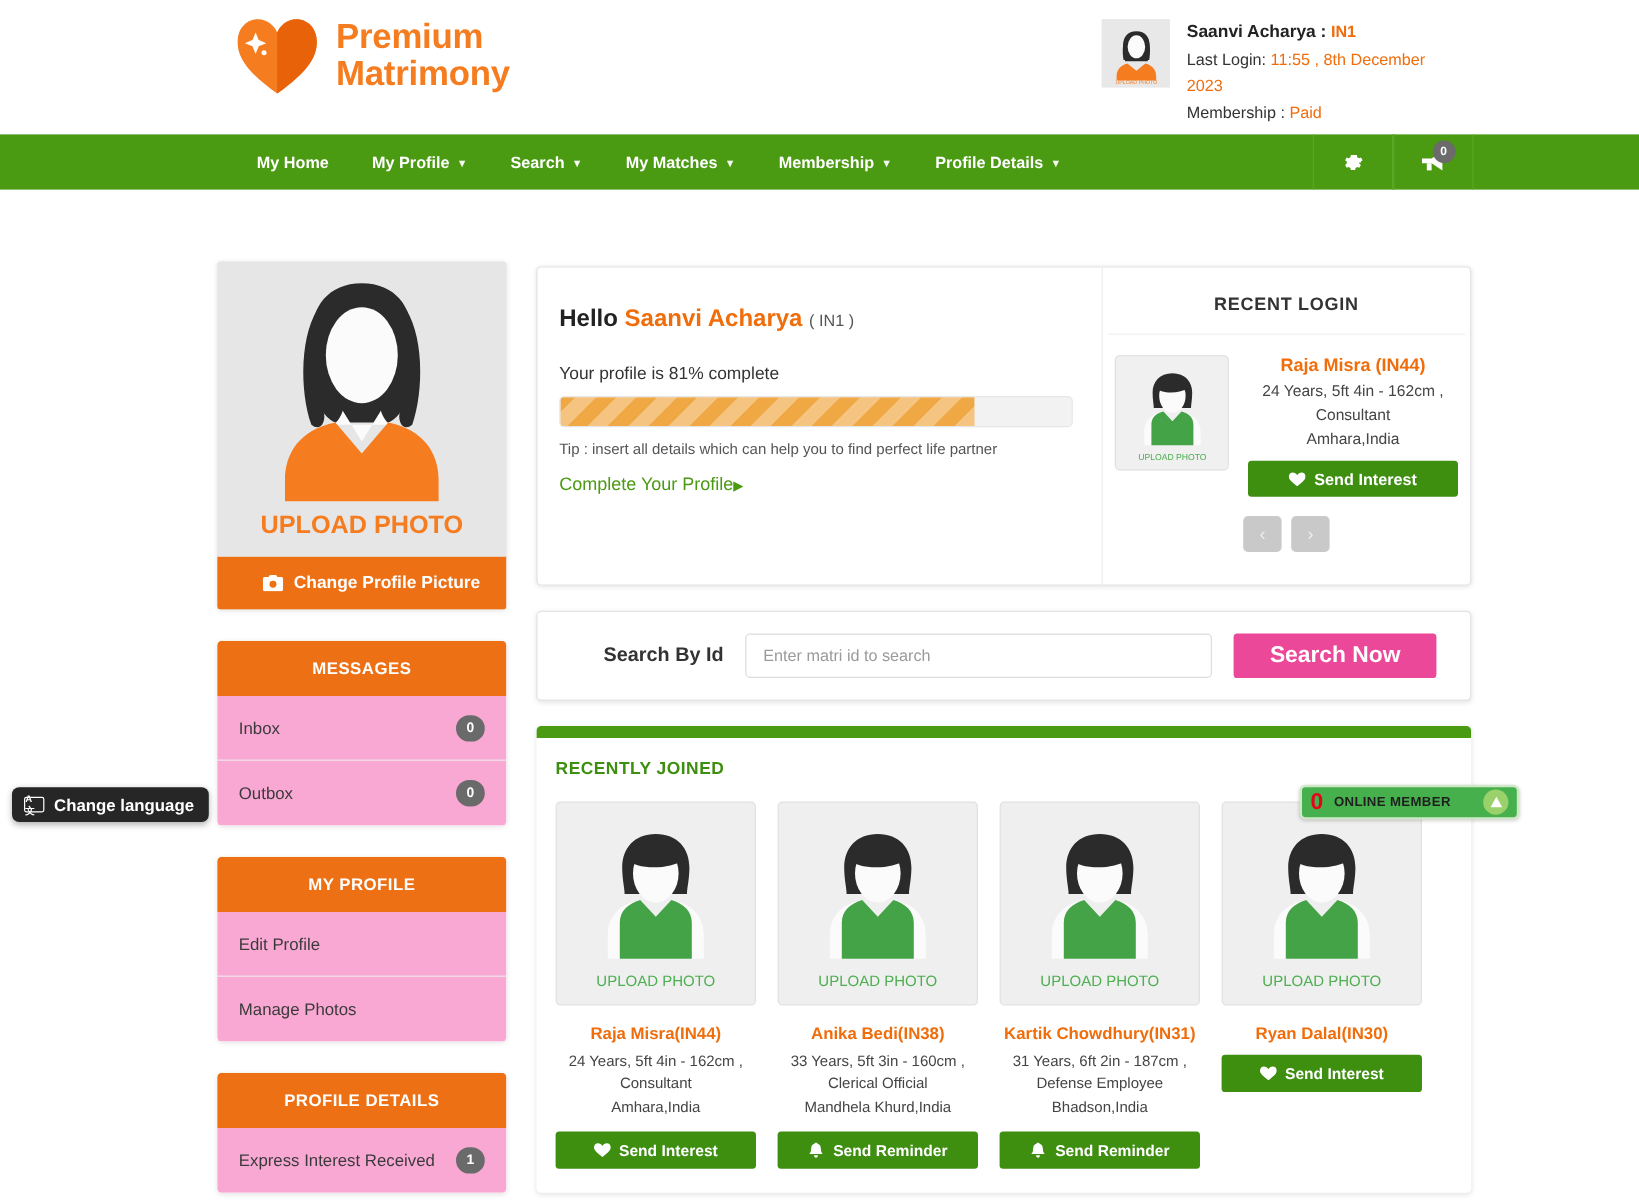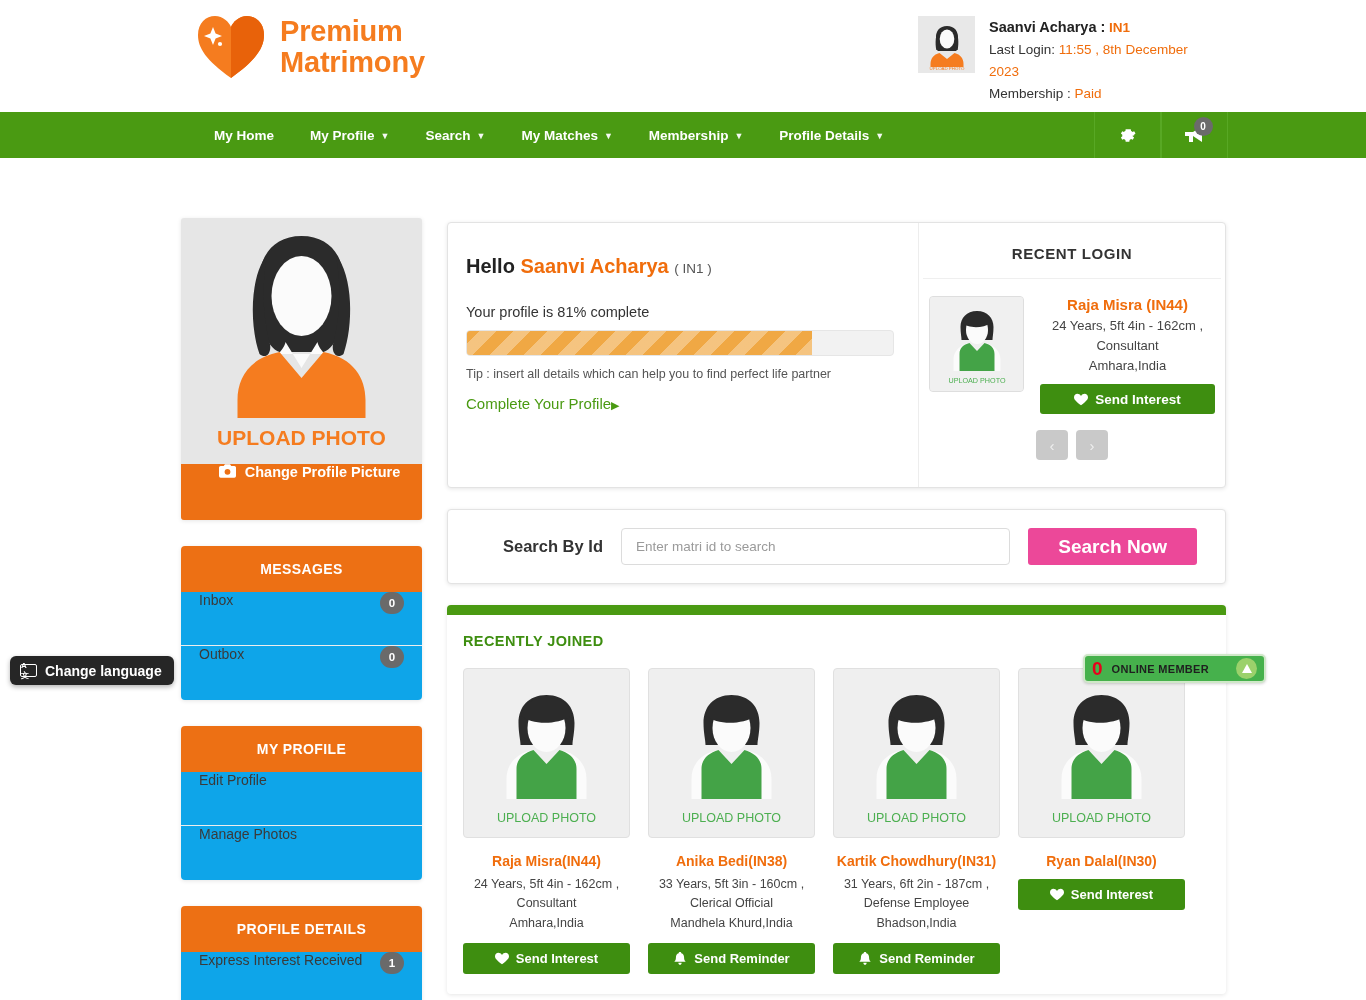--- a/index.html
+++ b/index.html
@@ -74,37 +74,37 @@
   .shadow { box-shadow: 0 1px 4px rgba(0,0,0,.10); }
 
   
   .photo-card { background: #e6e6e6; border-radius: 3px; overflow: hidden; }
   .photo-art { height: 200px; position: relative; }
   .upload-cap {
     text-align: center; color: #F57C1F; font-size: 21px;
     font-weight: bold; padding: 8px 0 14px;
   }
   .btn-change {
-    background: #ED7014; color: #fff; height: 56px;
-    display: flex; align-items: flex-start; justify-content: center; gap: 9px;
+    background: #ED7014; color: #fff; height: 44px;
+    display: flex; align-items: center; justify-content: center; gap: 9px;
     font-size: 14.5px; font-weight: bold; cursor: pointer; padding-left: 16px;
   }
   .cam { width: 17px; height: 14px; fill: #fff; }
 
   
   .panel { margin-top: 26px; border-radius: 4px; overflow: hidden;
            box-shadow: 0 1px 4px rgba(0,0,0,.10); background:#fff; }
   .panel-head {
     background: #ED7014; color: #fff; text-align: center;
     font-size: 14px; font-weight: bold; letter-spacing: .4px; padding: 15px 0;
   }
   .panel-row {
-    display: flex; justify-content: space-between;
+    display: flex; align-items: center; justify-content: space-between;
     padding: 0 18px; height: 54px; border-bottom: 1px solid #ededed;
-    font-size: 14px; color: #3a3a3a; cursor: pointer; background:#0ea5e9;
+    font-size: 14px; color: #3a3a3a; cursor: pointer; background:#f9a8d4;
   }
   .panel-row:last-child { border-bottom: none; }
   .count-pill {
     min-width: 24px; height: 22px; padding: 0 6px; border-radius: 11px;
     background: #6a6a6a; color: #fff; font-size: 11.5px; font-weight: bold;
     display: flex; align-items: center; justify-content: center;
   }
 
   
   .top-card { display: flex; height: 266px; border-radius: 4px; overflow: hidden; }

